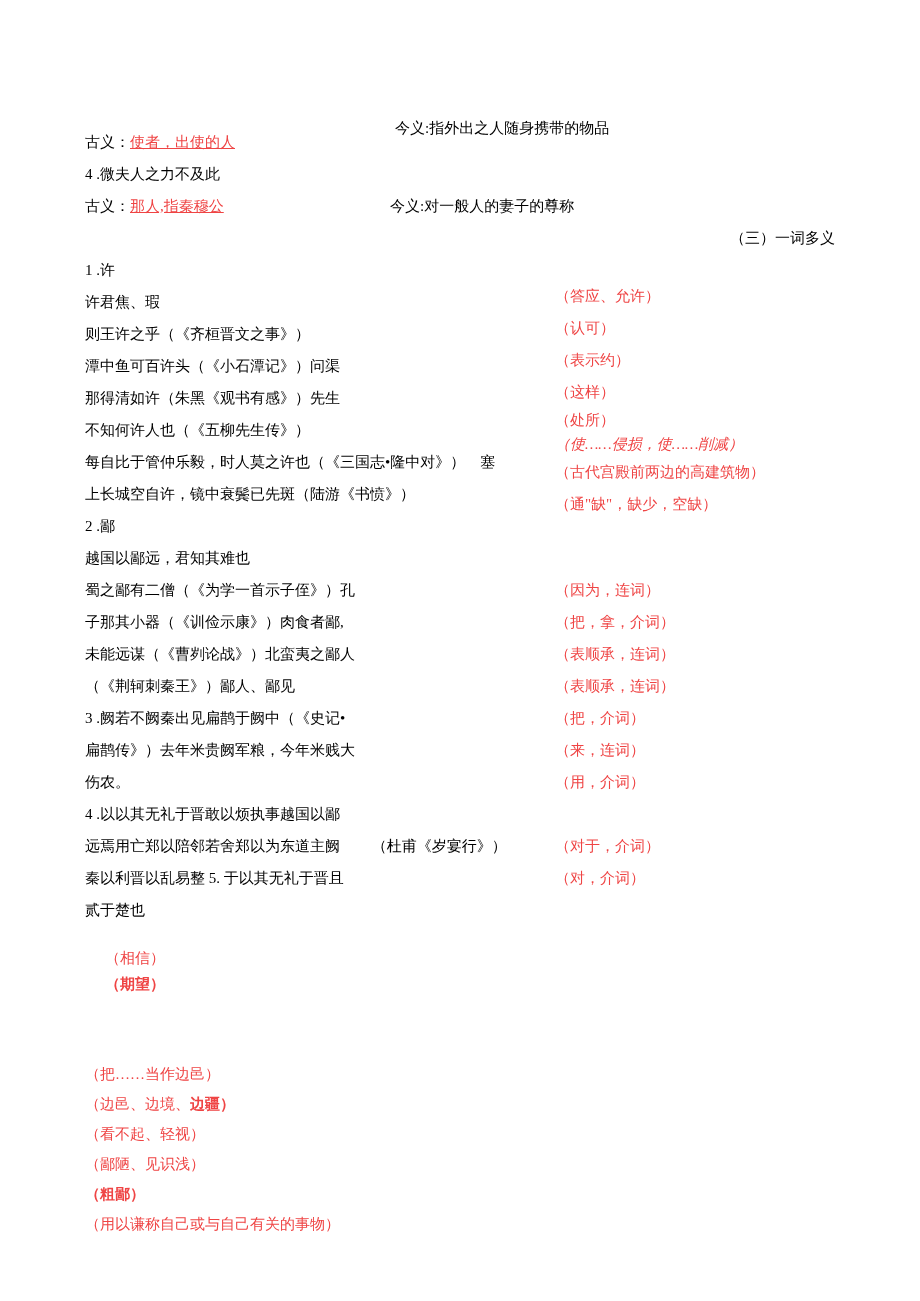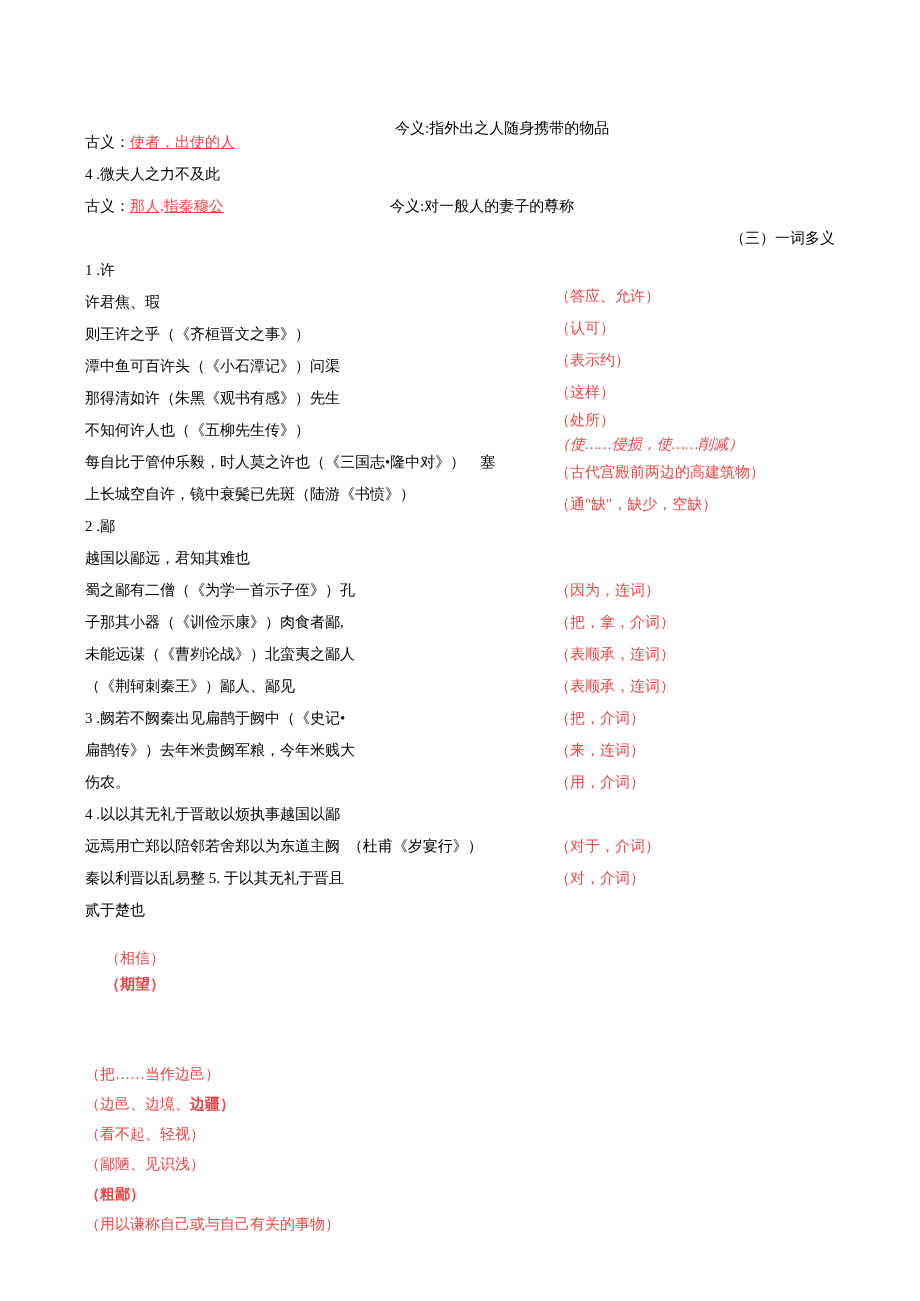--- a/index.html
+++ b/index.html
@@ -97,21 +97,21 @@
       <div class="line">蜀之鄙有二僧（《为学一首示子侄》）孔</div>
       <div class="line">子那其小器（《训俭示康》）肉食者鄙,</div>
       <div class="line">未能远谋（《曹刿论战》）北蛮夷之鄙人</div>
       <div class="line">（《荆轲刺秦王》）鄙人、鄙见</div>
       <div class="line">3 .阙若不阙秦出见扁鹊于阙中（《史记•</div>
       <div class="line">扁鹊传》）去年米贵阙军粮，今年米贱大</div>
       <div class="line">伤农。</div>
       <div class="line">4 .以以其无礼于晋敢以烦执事越国以鄙</div>
       <div class="line">
         <span>远焉用亡郑以陪邻若舍郑以为东道主阙</span>
-        <span style="margin-left:4px;text-align:center;">（杜甫《岁宴行》）</span>
+        <span style="margin-left:28px;text-align:center;">（杜甫《岁宴行》）</span>
       </div>
       <div class="line">秦以利晋以乱易整 5. 于以其无礼于晋且</div>
       <div class="line">贰于楚也</div>
     </div>
     <div class="right-col2" style="top:0;">
       <div class="line red">（因为，连词）</div>
       <div class="line red">（把，拿，介词）</div>
       <div class="line red">（表顺承，连词）</div>
       <div class="line red">（表顺承，连词）</div>
       <div class="line red">（把，介词）</div>

